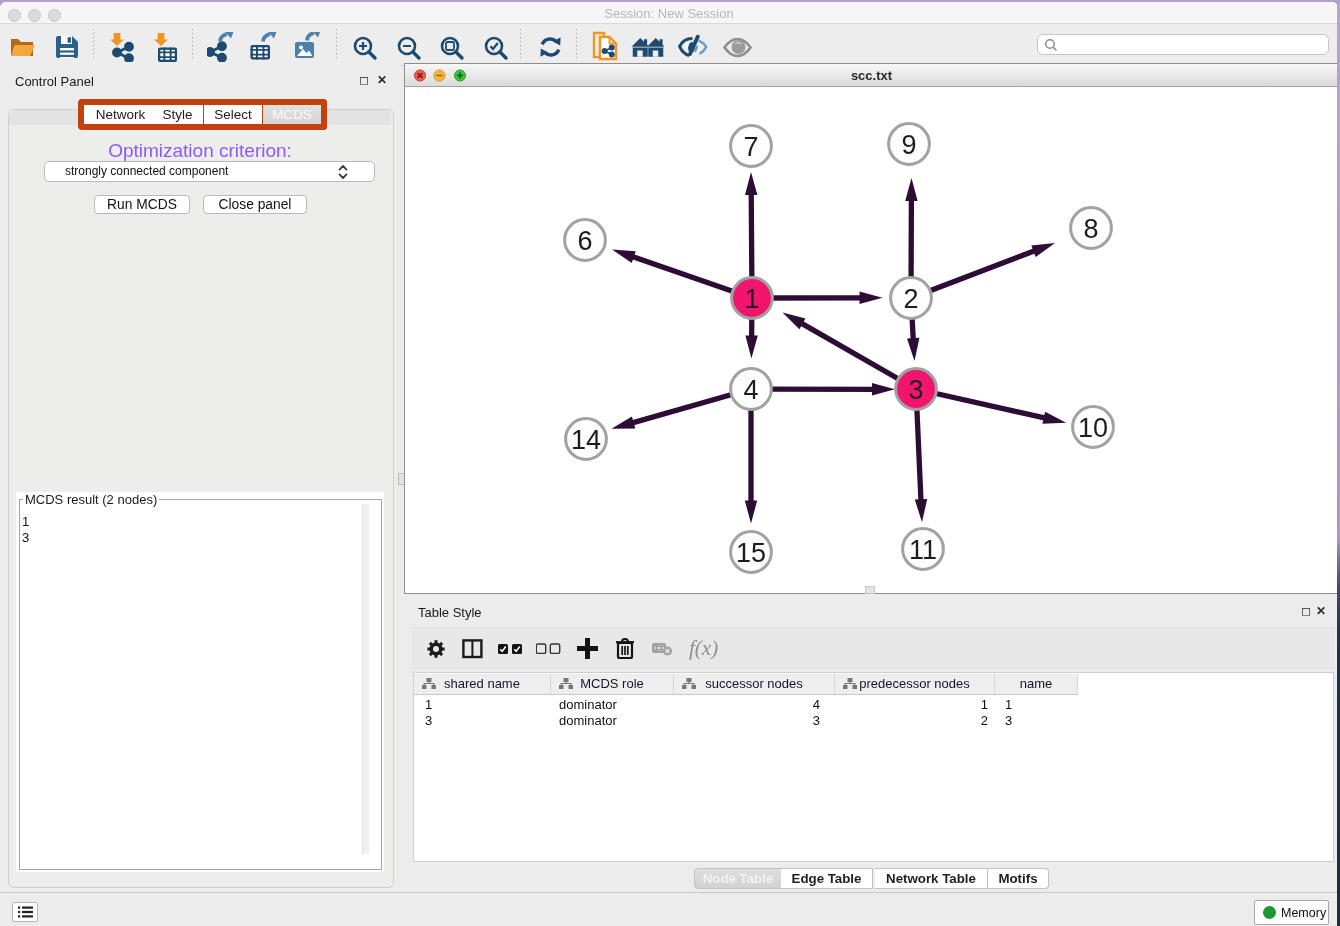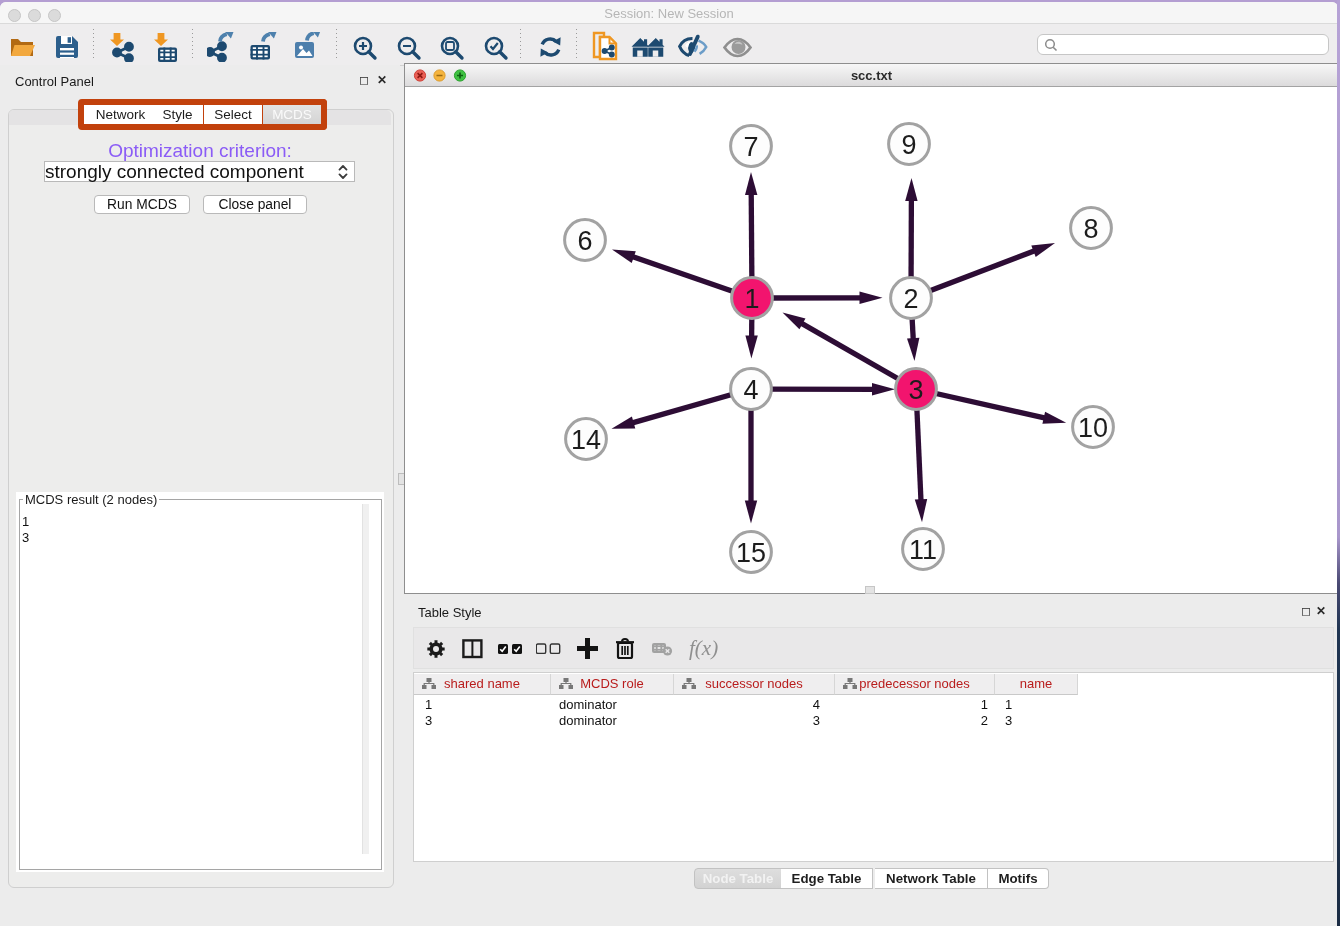--- a/index.html
+++ b/index.html
@@ -23,42 +23,42 @@
   
   #cp{left:0;top:63px;width:400px;height:827px;background:#ececec;}
   #cp-title{left:15px;top:9px;font-size:13px;color:#1a1a1a;}
   .hbtn{font-size:12px;color:#2a2a2a;}
   #cp-box{left:8px;top:44px;width:384px;height:777px;border:1px solid #cfcfcf;
           border-radius:6px;background:#ededec;}
   .tab{top:34px;height:19px;border:6px solid #c2410c;background:#fff;
        font-size:13.5px;color:#1b1b1b;text-align:center;line-height:19px;}
   #optlab{left:0;top:75px;width:400px;text-align:center;font-size:19px;color:#8b5cf6;}
   #combo{left:44px;top:96px;width:309px;height:19px;background:#fff;
-         border:1px solid #b9b9b9;border-radius:0;font-size:19px;color:#111;
-         line-height:19px;padding-left:0;}
+         border:1px solid #b9b9b9;border-radius:5px;font-size:12px;color:#111;
+         line-height:19px;padding-left:20px;}
   .btn{top:130px;height:17px;background:#fff;border:1px solid #b9b9b9;border-radius:4px;
        font-size:13.8px;color:#111;text-align:center;line-height:17px;}
   #mcds-res{left:16px;top:427px;width:368px;height:380px;background:#fff;}
   #mcds-border{left:3px;top:7px;width:361px;height:369px;border:1px solid #a5a5a5;}
   #mcds-label{left:7px;top:0px;background:#fff;font-size:13px;color:#1a1a1a;padding:0 2px;}
   #mcds-sb{left:346px;top:12px;width:6px;height:350px;background:#f0f0f0;border-left:1px solid #e2e2e2;}
   .mline{left:6px;font-size:13px;color:#111;}
   
   #nf{left:404px;top:61px;width:934px;height:529px;border:1px solid #8e8e8e;border-right:none;
       background:#fff;}
   #nf-tb{left:0;top:0;width:933px;height:22px;
          background:linear-gradient(#f7f7f7,#dcdbdc);border-bottom:1px solid #a3a3a3;}
   #nf-title{width:100%;top:4px;text-align:center;font-size:13px;font-weight:bold;color:#2a2a2a;}
   
   #tp{left:404px;top:597px;width:936px;height:293px;background:#ececec;}
   #tp-title{left:14px;top:6px;font-size:13px;color:#1a1a1a;}
   #tp-tbbg{left:9px;top:28px;width:919px;height:40px;background:#e9e8e9;border:1px solid #e0e0e0;}
   #tbl{left:9px;top:73px;width:919px;height:188px;background:#fff;border:1px solid #cfcfcf;}
   .th{top:1px;height:20px;background:#efeeef;border-right:1px solid #d6d6d6;
-      border-bottom:1px solid #c9c9c9;font-size:13px;color:#b91c1c;text-align:center;line-height:20px;}
+      border-bottom:1px solid #c9c9c9;font-size:13px;color:#0f172a;text-align:center;line-height:20px;}
   .td{font-size:13px;color:#111;}
   .btab{top:269px;height:19px;background:#fff;border:1px solid #c2c2c2;font-size:13.3px;
         font-weight:bold;color:#1f1f1f;text-align:center;line-height:19px;}
   
   #status{left:0;top:890px;width:1338px;height:34px;background:#ececec;border-top:1px solid #c8c8c8;}
   #memb{left:1254px;top:7px;width:73px;height:23px;background:#fcfcfc;border:1px solid #a9a9a9;
         border-radius:2px;font-size:12.5px;color:#111;}
   #listb{left:12px;top:9px;width:24px;height:18px;background:#fdfdfd;border:1px solid #b5b5b5;
          border-radius:2px;}
 </style>
@@ -428,15 +428,33 @@
       <div class="td abs" style="left:500px;top:40px;width:74px;text-align:right;">2</div>
       <div class="td abs" style="left:591px;top:40px;">3</div>
     </div>
     <div class="btab abs" style="left:290px;width:86px;border-radius:4px 0 0 4px;
          background:linear-gradient(#dedede,#d2d2d2);color:#f2f2f2;">Node Table</div>
     <div class="btab abs" style="left:377px;width:91px;border-left:none;">Edge Table</div>
     <div class="btab abs" style="left:471px;width:112px;border-left:none;">Network Table</div>
     <div class="btab abs" style="left:584px;width:60px;border-left:none;border-radius:0 4px 4px 0;">Motifs</div>
   </div>
 
+  <div id="status" class="abs">
+    <div id="listb" class="abs">
+        <svg class="abs" style="left:5px;top:3px;" width="15" height="12" viewBox="0 0 15 12">
+          <g fill="#222">
+            <rect x="0" y="0.5" width="2.2" height="2.2"></rect>
+            <rect x="4" y="0.5" width="11" height="2.2"></rect>
+            <rect x="0" y="4.9" width="2.2" height="2.2"></rect>
+            <rect x="4" y="4.9" width="11" height="2.2"></rect>
+            <rect x="0" y="9.3" width="2.2" height="2.2"></rect>
+            <rect x="4" y="9.3" width="11" height="2.2"></rect>
+          </g>
+        </svg>
+      </div>
+    <div id="memb" class="abs">
+        <div class="abs" style="left:8px;top:5px;width:13px;height:13px;border-radius:50%;background:#1d9732;"></div>
+        <div class="abs" style="left:26px;top:5px;font-size:12.5px;color:#111;">Memory</div>
+      </div>
+  </div>
 
 </div>
 <div class="abs" style="left:1337px;top:0;width:3px;height:926px;background:linear-gradient(#b6a2d6 0%,#a997cc 58%,#4a4a74 63%,#203552 68%,#1b2c44 100%);"></div>
 
 </body></html>

